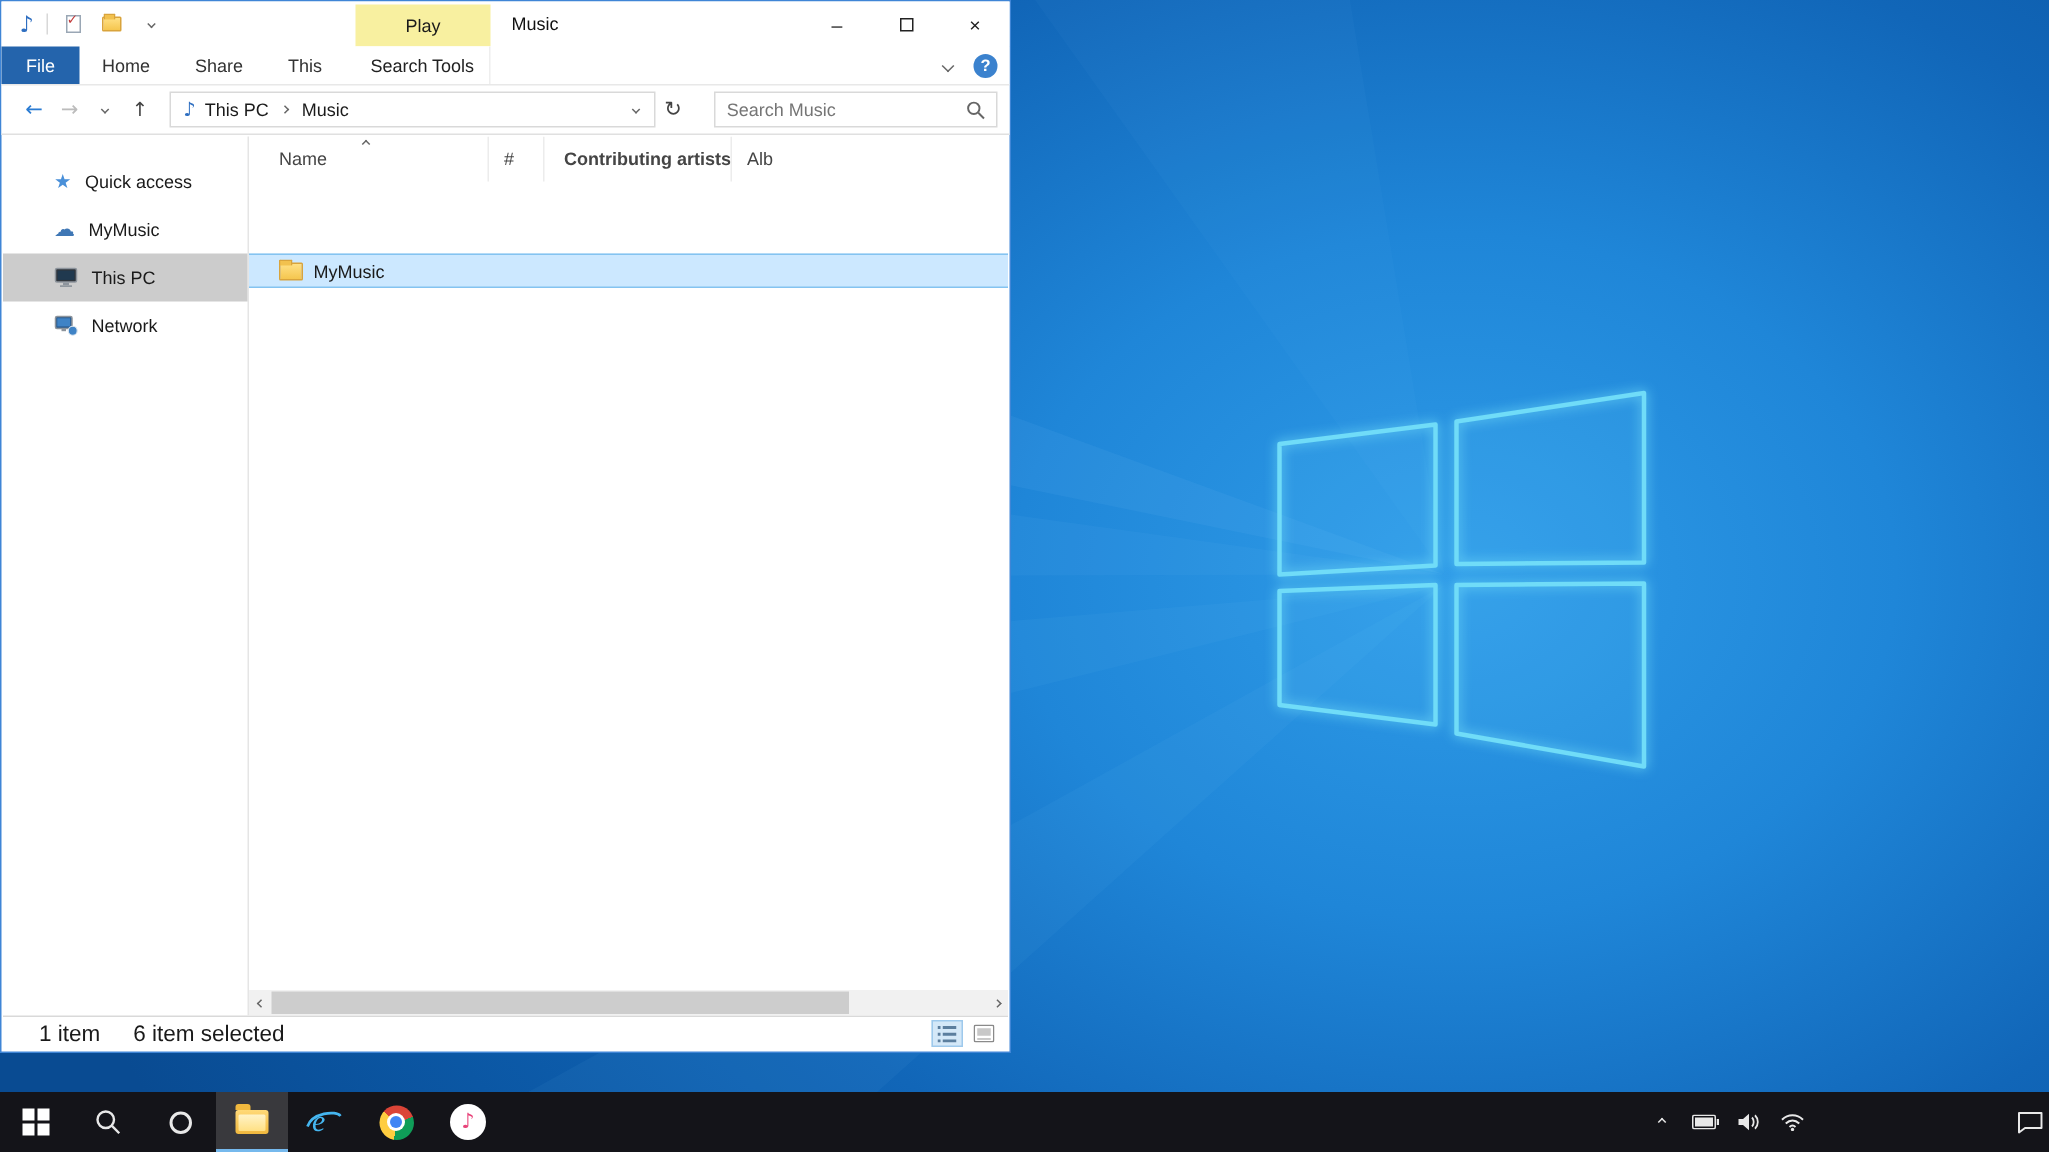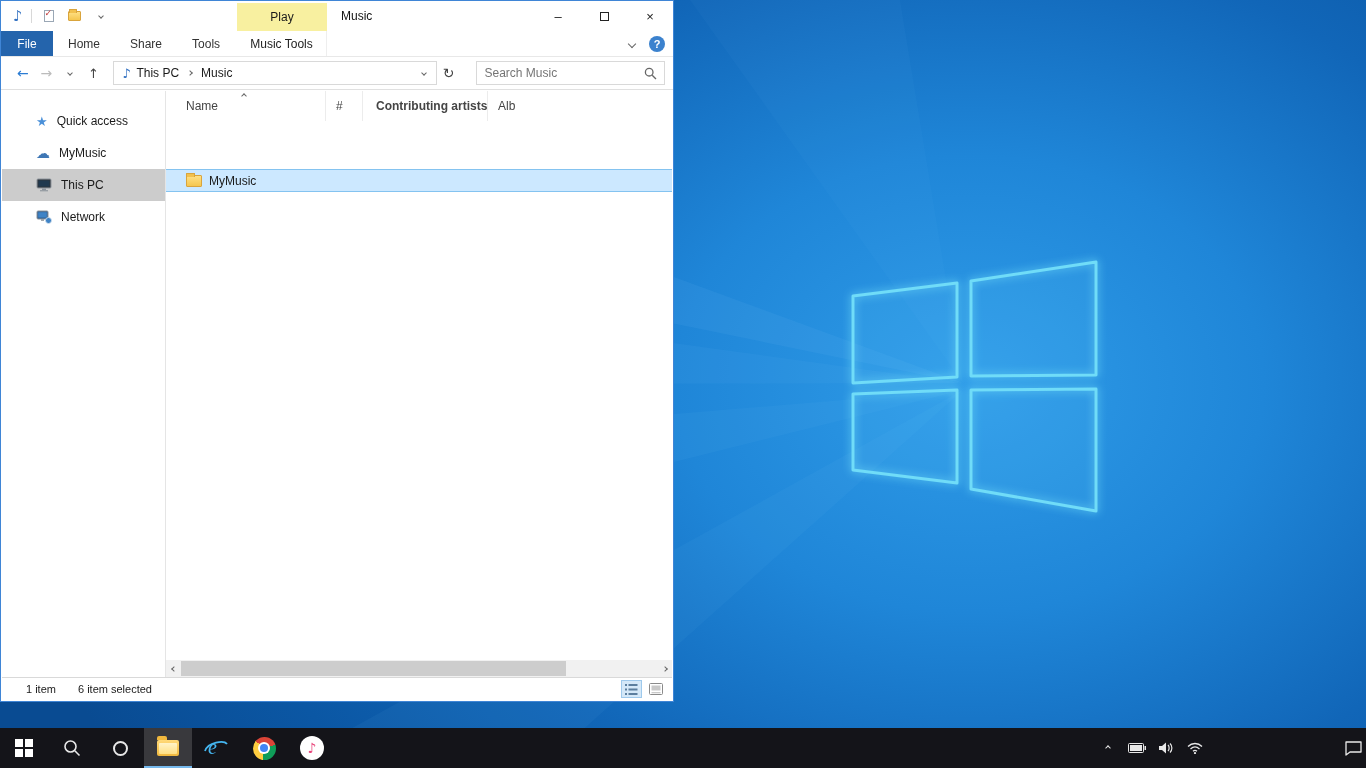--- a/index.html
+++ b/index.html
@@ -95,21 +95,21 @@
   .folder::before { content:""; position:absolute; top:-3px; left:-1px; width:7px; height:3px;
     background:#f2c14e; border:1px solid #d9a43c; border-bottom:none; border-radius:1px 1px 0 0; }
 
   .hscroll { position:absolute; left:0; right:0; bottom:0; height:17px; background:#f1f1f1; }
   .hs-arrow { position:absolute; top:0; width:15px; height:17px; display:flex;
     align-items:center; justify-content:center; color:#6d6d6d; }
   .hs-left { left:0; } .hs-right { right:0; }
   .hs-thumb { position:absolute; left:15px; top:1px; height:15px; width:385px; background:#cdcdcd; }
 
   .statusbar { position:absolute; left:1px; right:1px; bottom:1px; height:23px; background:#fff;
-    border-top:1px solid #d9d9d9; display:flex; align-items:center; font-size:11px; color:#1a1a1a; }
+    border-top:1px solid #d9d9d9; display:flex; align-items:center; font-size:15px; color:#1a1a1a; }
   .st-count { margin-left:24px; } .st-sel { margin-left:22px; }
   .view-btns { position:absolute; right:6px; top:2px; display:flex; gap:3px; }
   .vbtn { width:21px; height:18px; display:flex; align-items:center; justify-content:center;
     border:1px solid transparent; }
   .vbtn.active { background:#d4e8f8; border-color:#9ec9ec; }
 
   
   .taskbar { position:absolute; left:0; right:0; bottom:0; height:40px;
     background:var(--taskbar-bg,#141419); display:flex; align-items:center; z-index:5; }
   .tb { width:48px; height:40px; display:flex; align-items:center; justify-content:center; color:#fff; }
@@ -200,22 +200,22 @@
             <span class="max-box"></span>
           </div>
         <div class="win-btn">×</div>
       </div>
     </div>
 
     <div class="ribbon">
       <div class="file-tab">File</div>
       <div class="rtab">Home</div>
       <div class="rtab">Share</div>
-      <div class="rtab">Tools</div>
-      <div class="music-tools">Music Tools</div>
+      <div class="rtab">This</div>
+      <div class="music-tools">Search Tools</div>
       <div class="ribbon-right">
         <span class="cv down"></span>
         <span class="help-btn">?</span>
       </div>
     </div>
 
     <div class="addressbar">
       <span class="nav-arrow back">←</span>
       <span class="nav-arrow fwd">→</span>
       <span class="nav-arrow">

